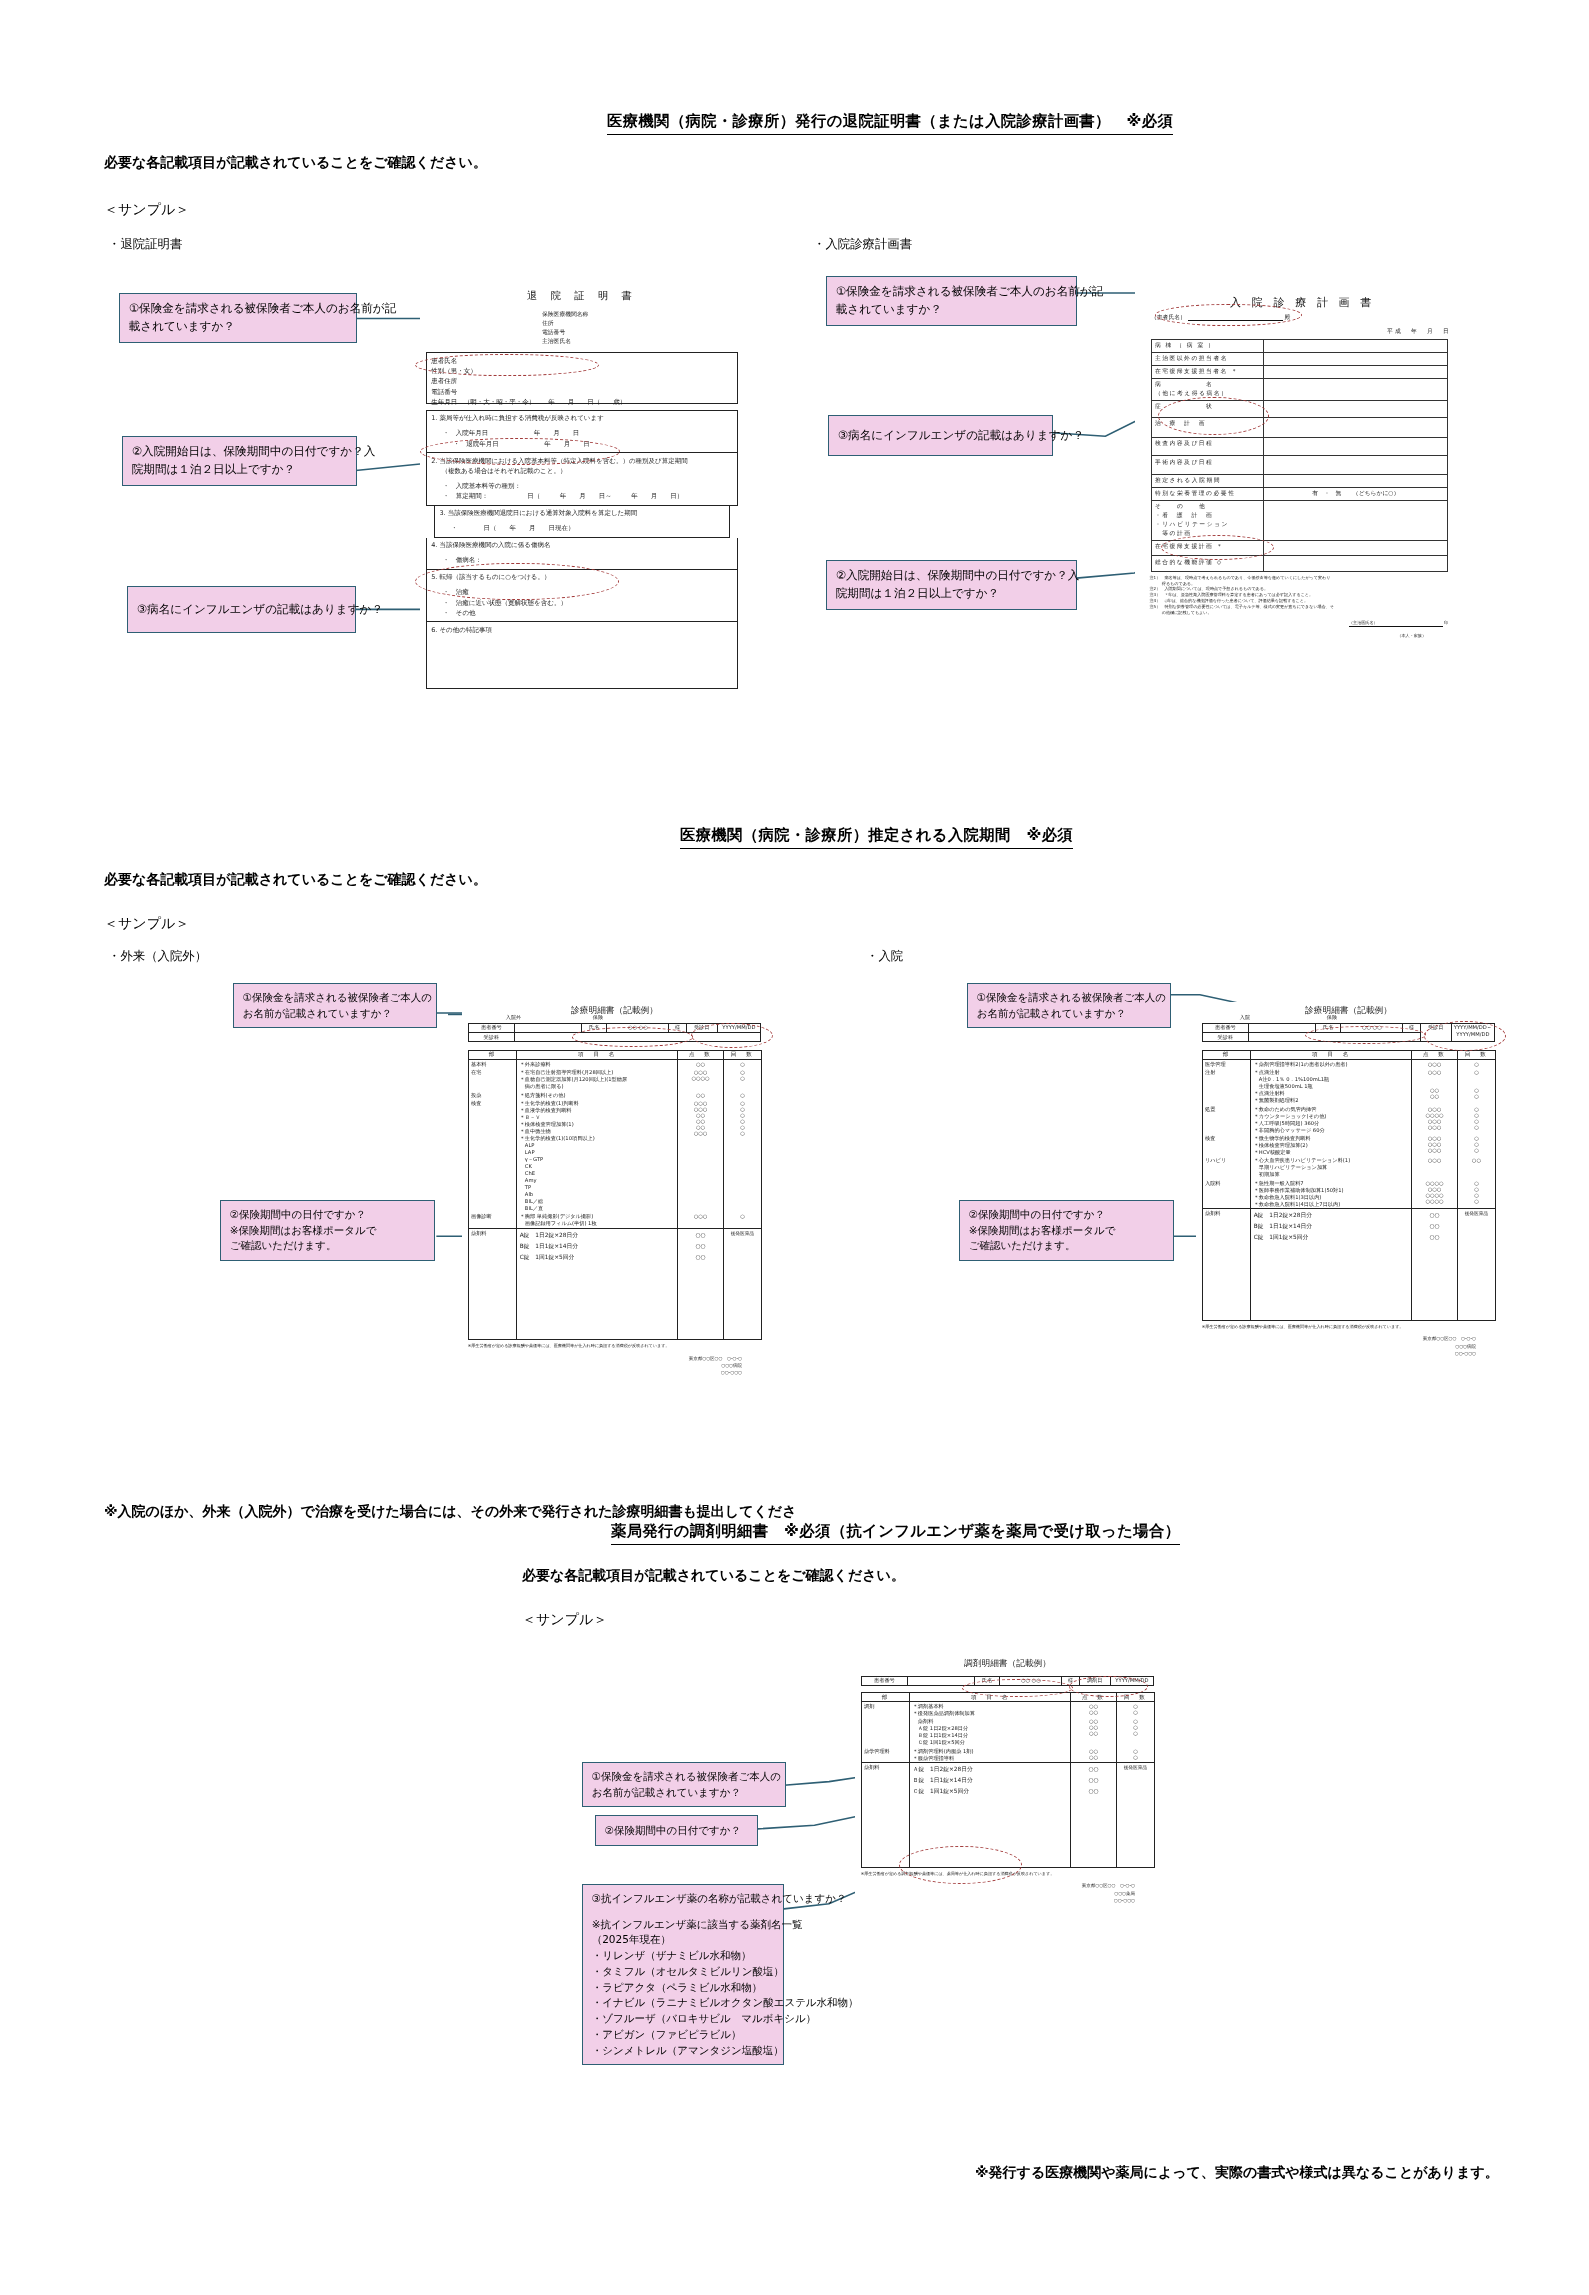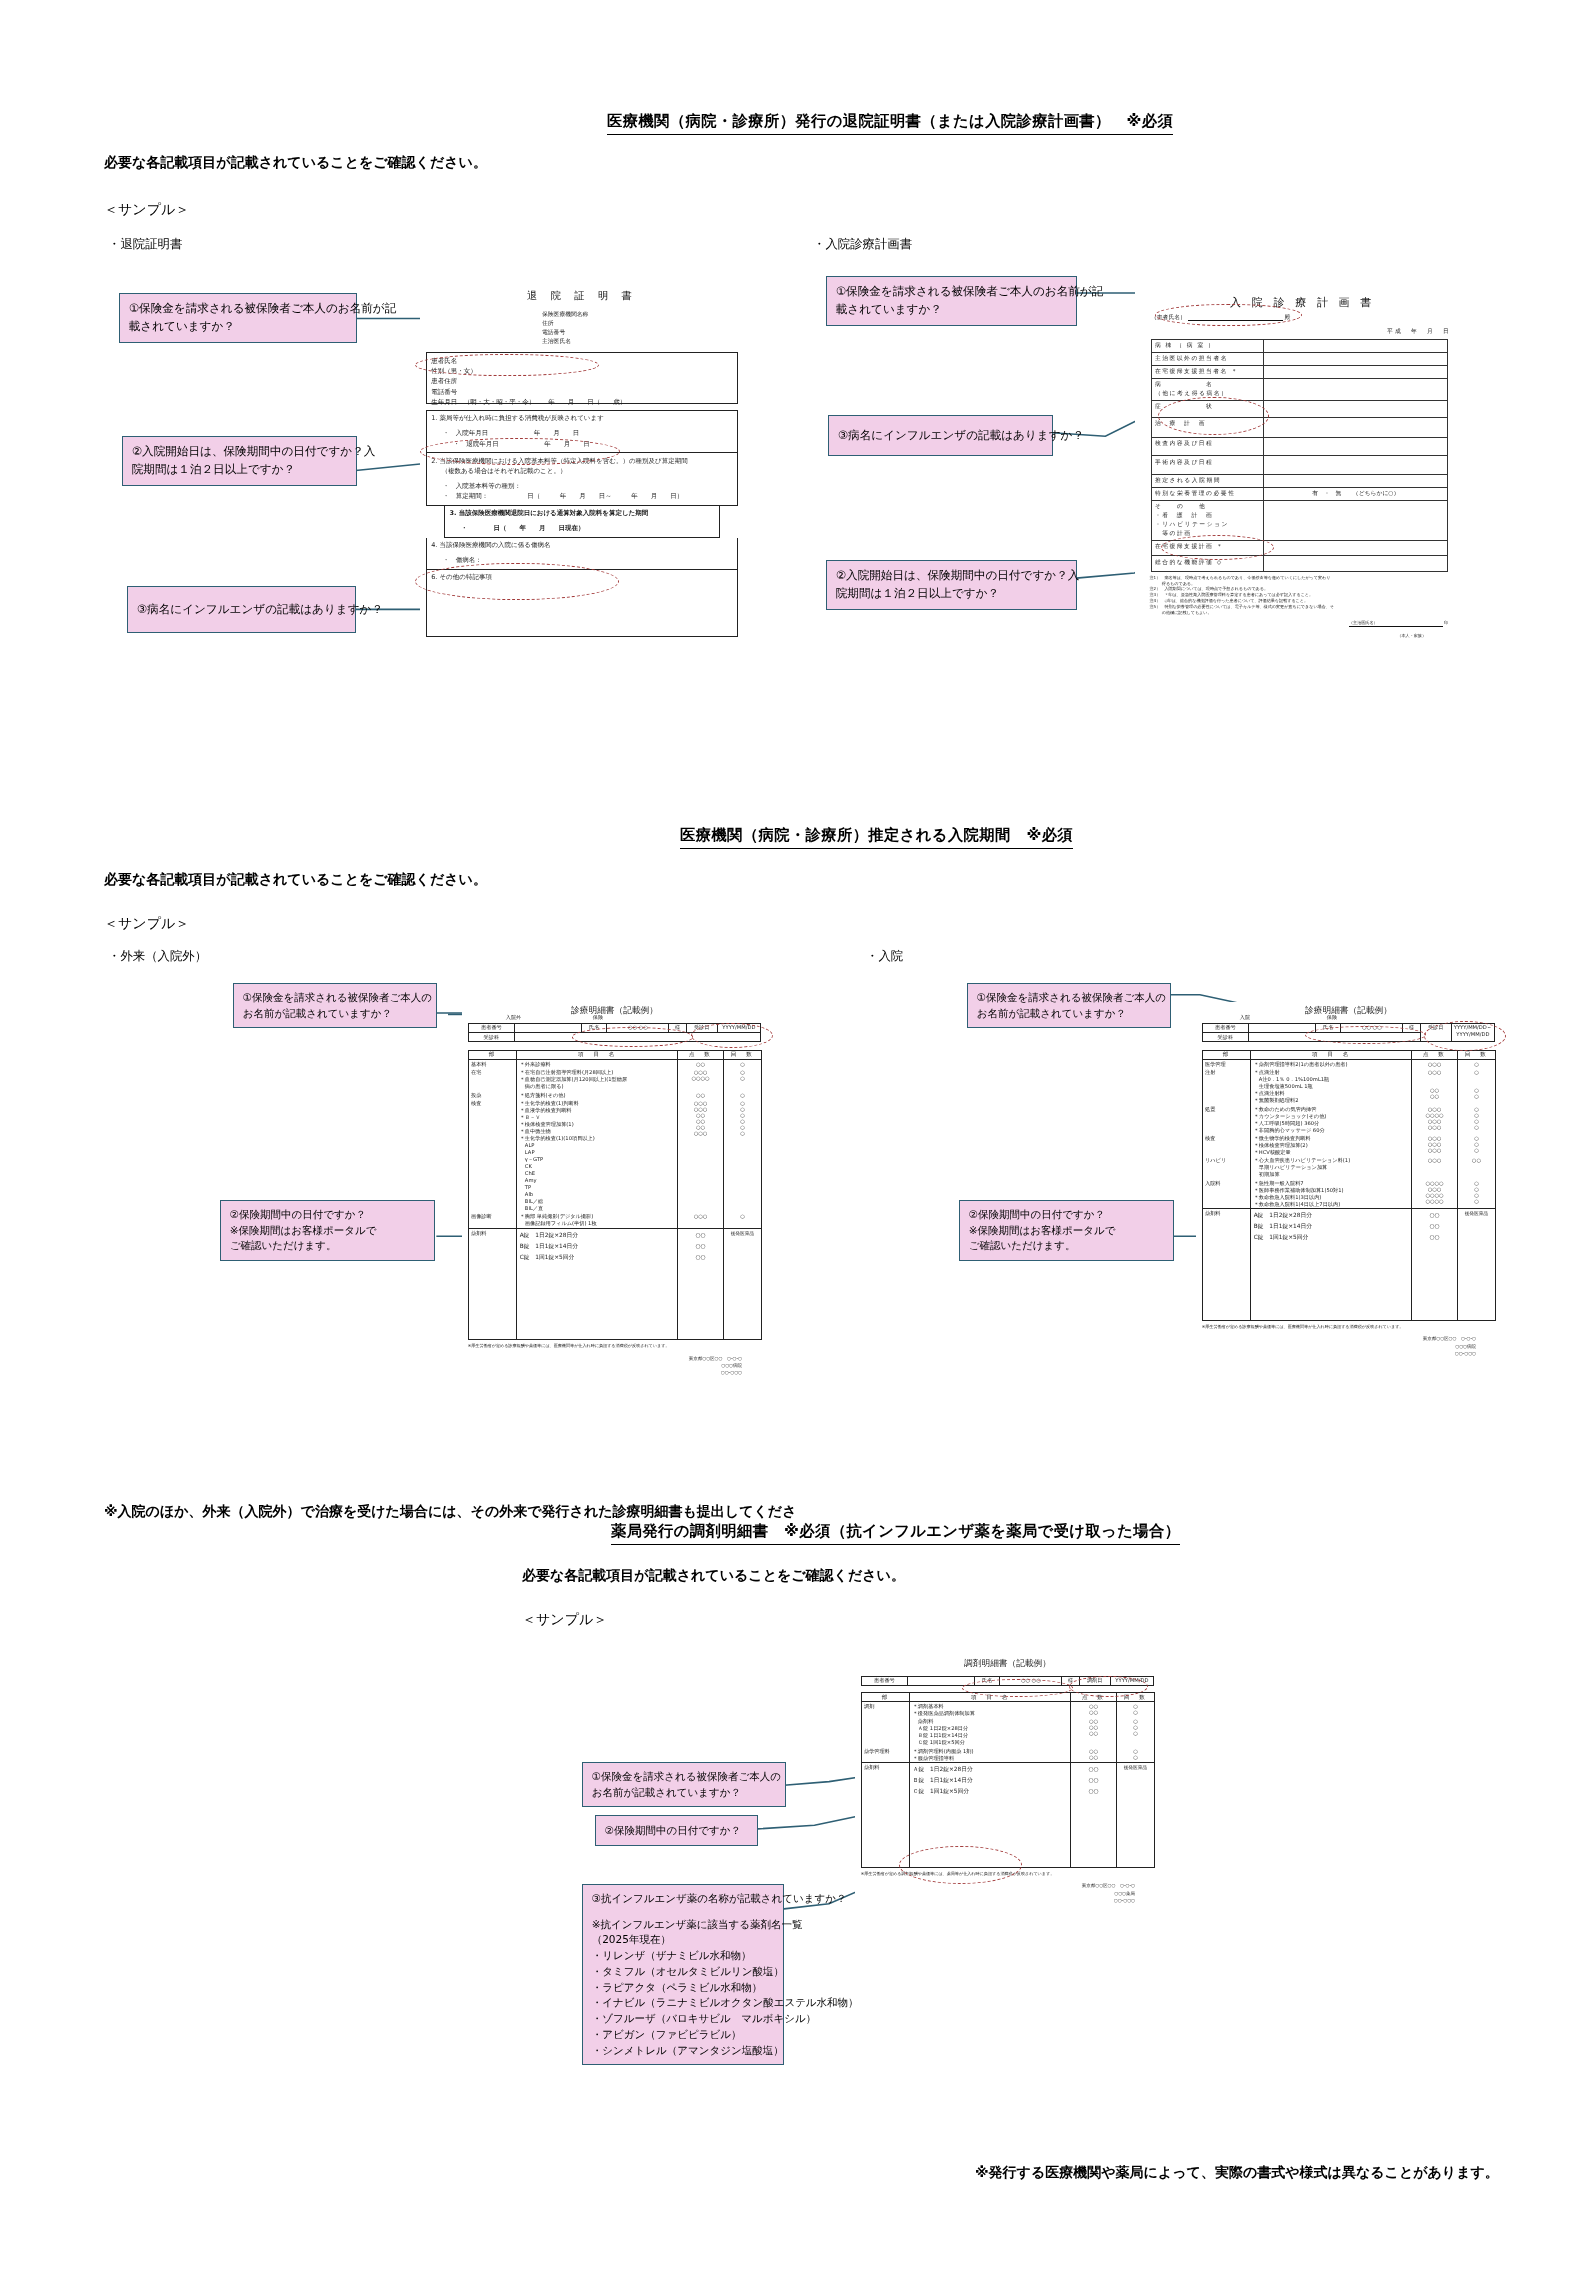--- a/index.html
+++ b/index.html
@@ -199,34 +199,42 @@
 
     <div class="frame pad rowline" style="margin:0 5.8px;">
       <div><span>2.</span>
         <span>当該保険医療機関における入院基本料等（特定入院料を含む。）の種別及び算定期間</span></div>
       <div style="margin-left:10.2px;">（複数ある場合はそれぞれ記載のこと。）</div>
       <div style="height:4.4px;"></div>
       <div style="margin-left:11.6px;">・　入院基本料等の種別：</div>
       <div style="margin-left:11.6px;">・　算定期間：　　　　　　日（　　　年　　月　　日～　　　年　　月　　日）</div>
     </div>
 
-    <div class="frame pad rowline" style="margin:0 24px;font-weight:bold;">
+    <div class="frame pad rowline" style="margin:0 14px;">
       <div><span>3.</span>
         <span>当該保険医療機関退院日における通算対象入院料を算定した期間</span></div>
       <div style="height:4.4px;"></div>
       <div style="margin-left:11.6px;">・　　　　日（　　年　　月　　日現在）</div>
     </div>
 
     <div class="frame pad rowline" style="margin:0 5.8px;">
       <div><span>4.</span>
         <span>当該保険医療機関の入院に係る傷病名</span></div>
       <div style="height:4.4px;"></div>
       <div style="margin-left:11.6px;">・　傷病名：</div>
     </div>
 
+    <div class="frame pad rowline" style="margin:0 5.8px;">
+      <div><span>5.</span>
+        <span>転帰（該当するものに○をつける。）</span></div>
+      <div style="height:4.4px;"></div>
+      <div style="margin-left:11.6px;">・　治癒</div>
+      <div style="margin-left:11.6px;">・　治癒に近い状態（寛解状態を含む。）</div>
+      <div style="margin-left:11.6px;">・　その他</div>
+    </div>
 
     <div class="frame pad rowline" style="margin:0 5.8px;height:67px;">
       <div><span>6.</span>
         <span>その他の特記事項</span></div>
     </div>
   </div>
 
   <div class="dotted-ellipse" style="left:415px;top:354px;width:182px;height:20.4px;"></div>
   <div class="dotted-ellipse" style="left:420px;top:438px;width:198px;height:25px;"></div>
   <div class="dotted-ellipse" style="left:415px;top:563px;width:202px;height:35px;"></div>

